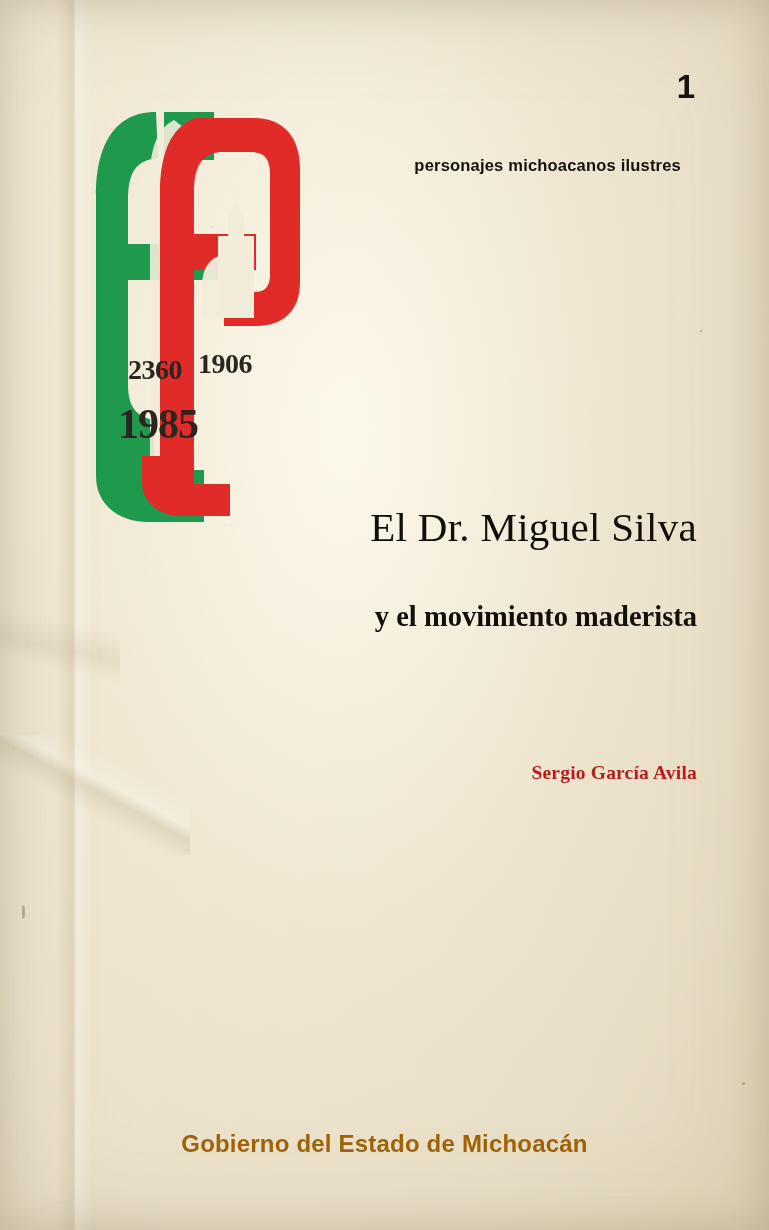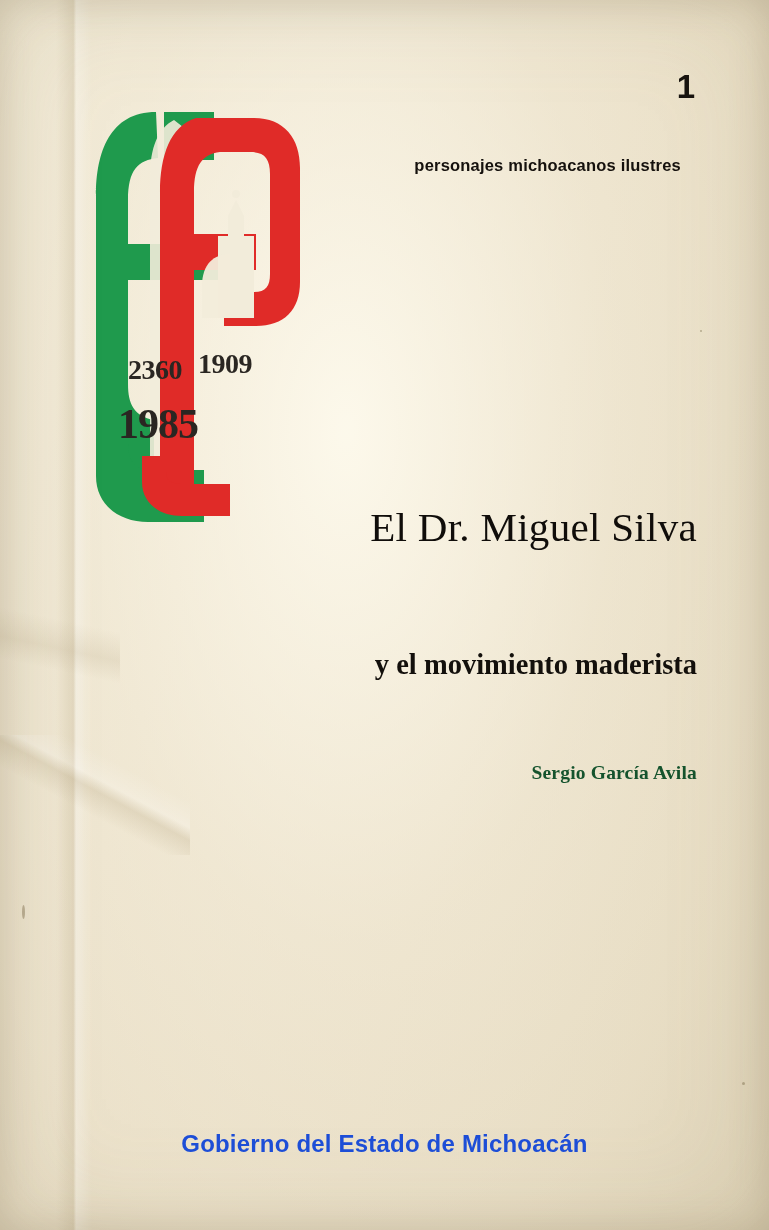--- a/index.html
+++ b/index.html
@@ -141,44 +141,43 @@
     position: absolute;
     top: 598px;
     right: 72px;
     width: 470px;
     text-align: right;
     font-family: "Liberation Serif", serif;
     font-size: 28.5px;
     font-weight: bold;
     color: #13100c;
     line-height: 1.33;
-    margin-top: 48px;
   }
   .author {
     position: absolute;
     top: 762px;
     right: 72px;
     font-family: "Liberation Serif", serif;
     font-size: 19.5px;
     font-weight: bold;
-    color: #14532d;
+    color: #b91c1c;
     letter-spacing: 0.2px;
   }
 
   
   .publisher {
     position: absolute;
     bottom: 72px;
     left: 0;
     width: 769px;
     text-align: center;
     font-family: "Liberation Sans", sans-serif;
     font-size: 24px;
     font-weight: bold;
-    color: #1d4ed8;
+    color: #a16207;
     letter-spacing: 0.2px;
   }
 </style>
 </head>
 <body>
 
 <div class="page">
 
   <div class="paper-tone"></div>
 
@@ -209,21 +208,21 @@
       <path d="M86 130 L178 130 L178 166 L86 166 Z" fill="#e02b28"></path>
       <path d="M64 378 C64 398 80 412 104 412 L152 412 L152 380 L104 380 C92 380 88 376 88 368 L88 352 L64 352 Z" fill="#e02b28"></path>
 
       <path d="M150 112 L158 96 L166 112 L166 132 L176 132 L176 214 L140 214 L140 132 L150 132 Z" fill="#f2ecda"></path>
       <path d="M124 182 C124 160 136 150 152 150 L152 214 L124 214 Z" fill="#f2ecda" opacity="0.95"></path>
       <circle cx="158" cy="90" r="4" fill="#f2ecda"></circle>
     </svg>
 
     <div class="emblem-years">
       <span class="yr-1810">2360</span>
-      <span class="yr-1910">1909</span>
+      <span class="yr-1910">1906</span>
       <span class="yr-1985">1985</span>
     </div>
   </div>
 
   <div class="title-main">El Dr. Miguel Silva</div>
 
   <div class="subtitle">
     <div>y el movimiento maderista</div>
   </div>
 

